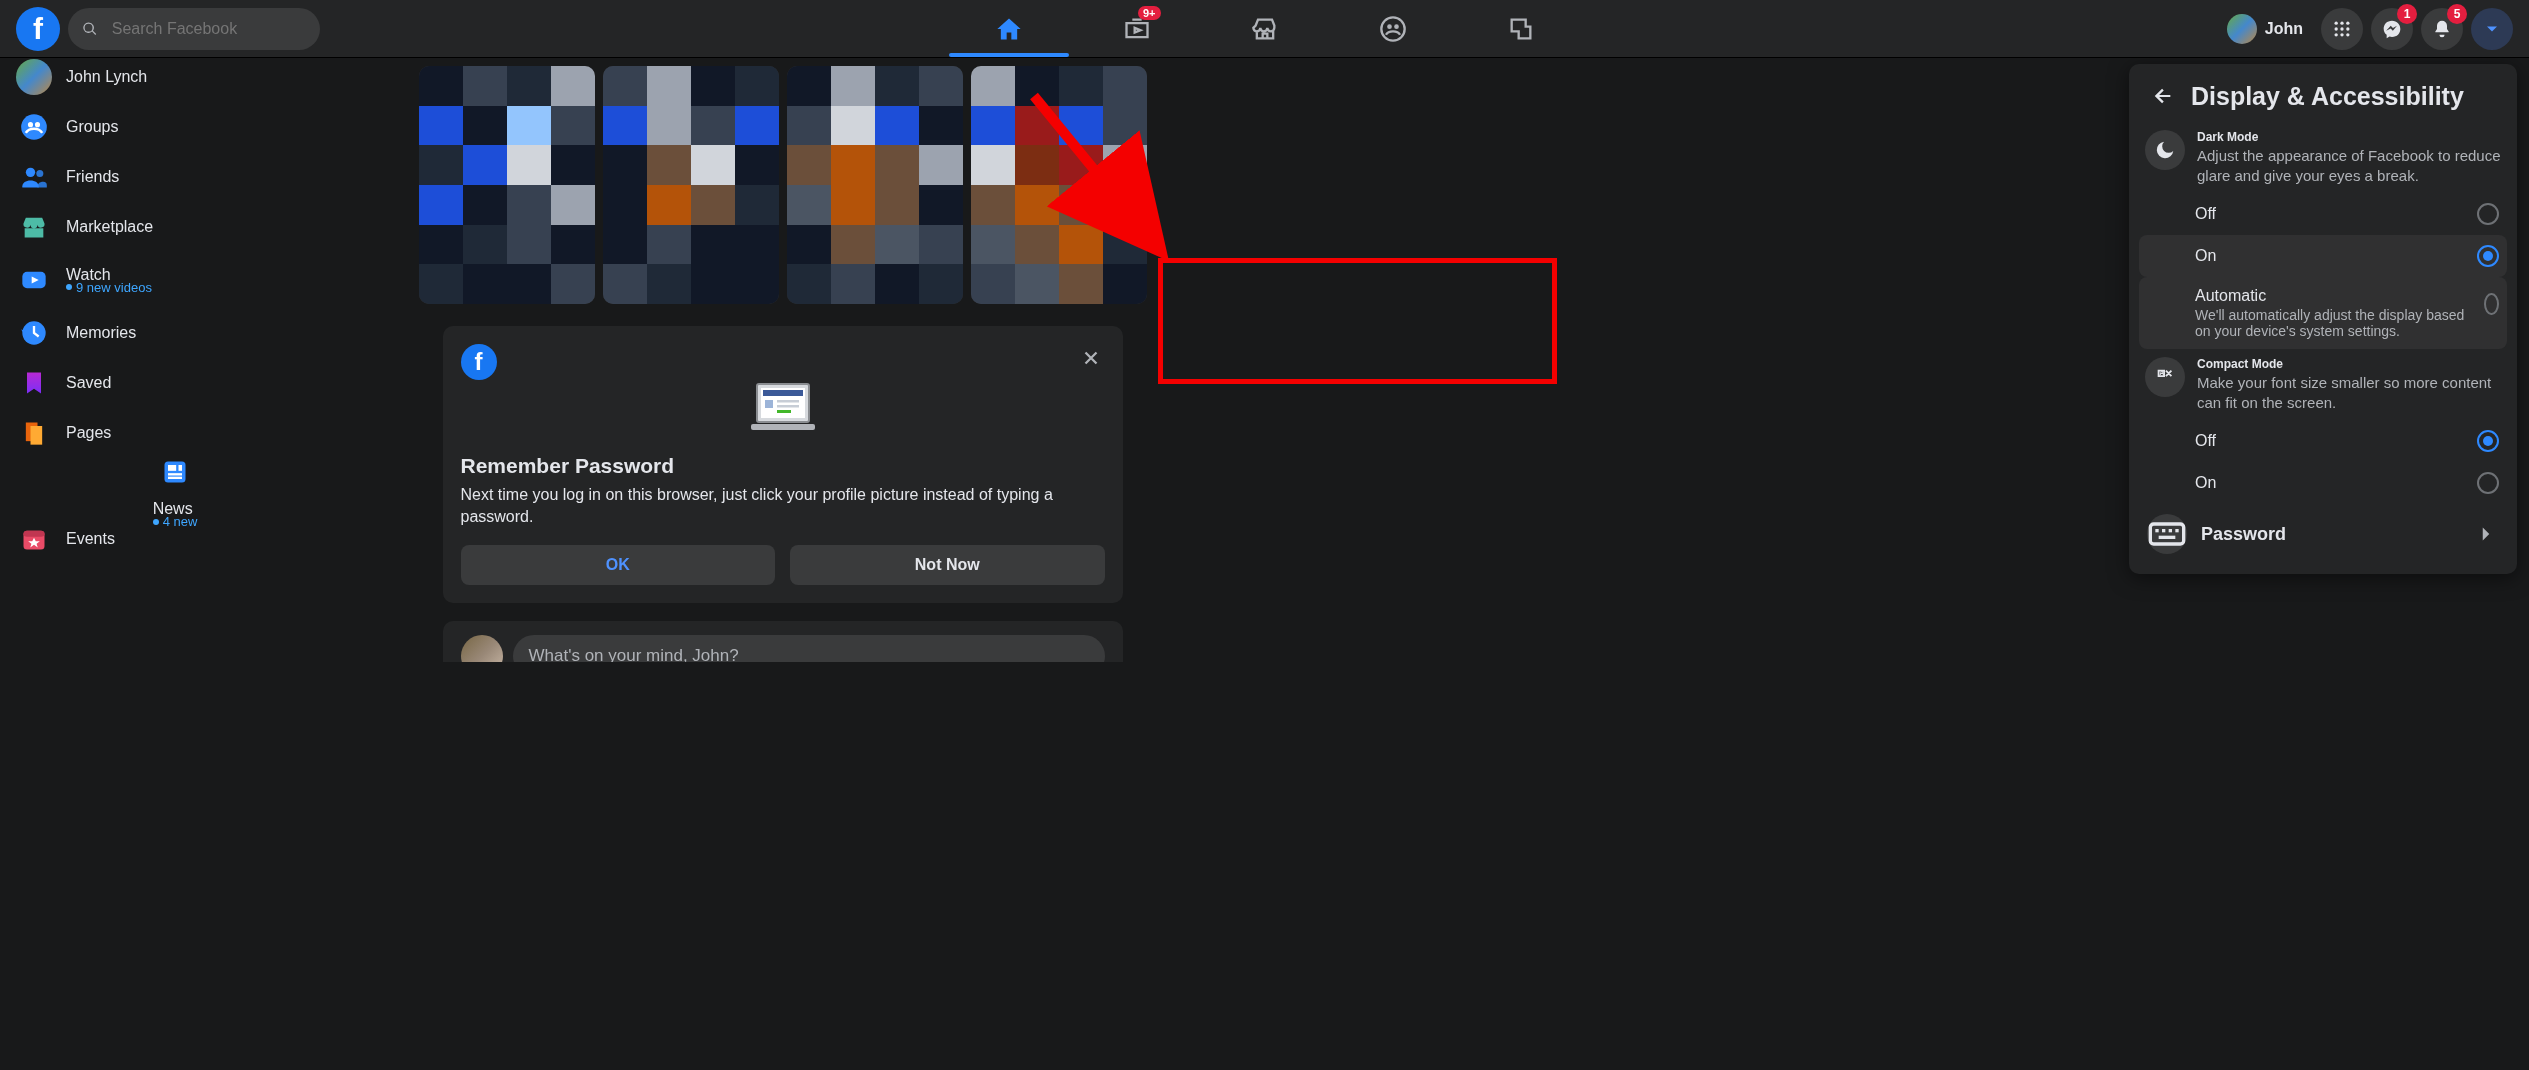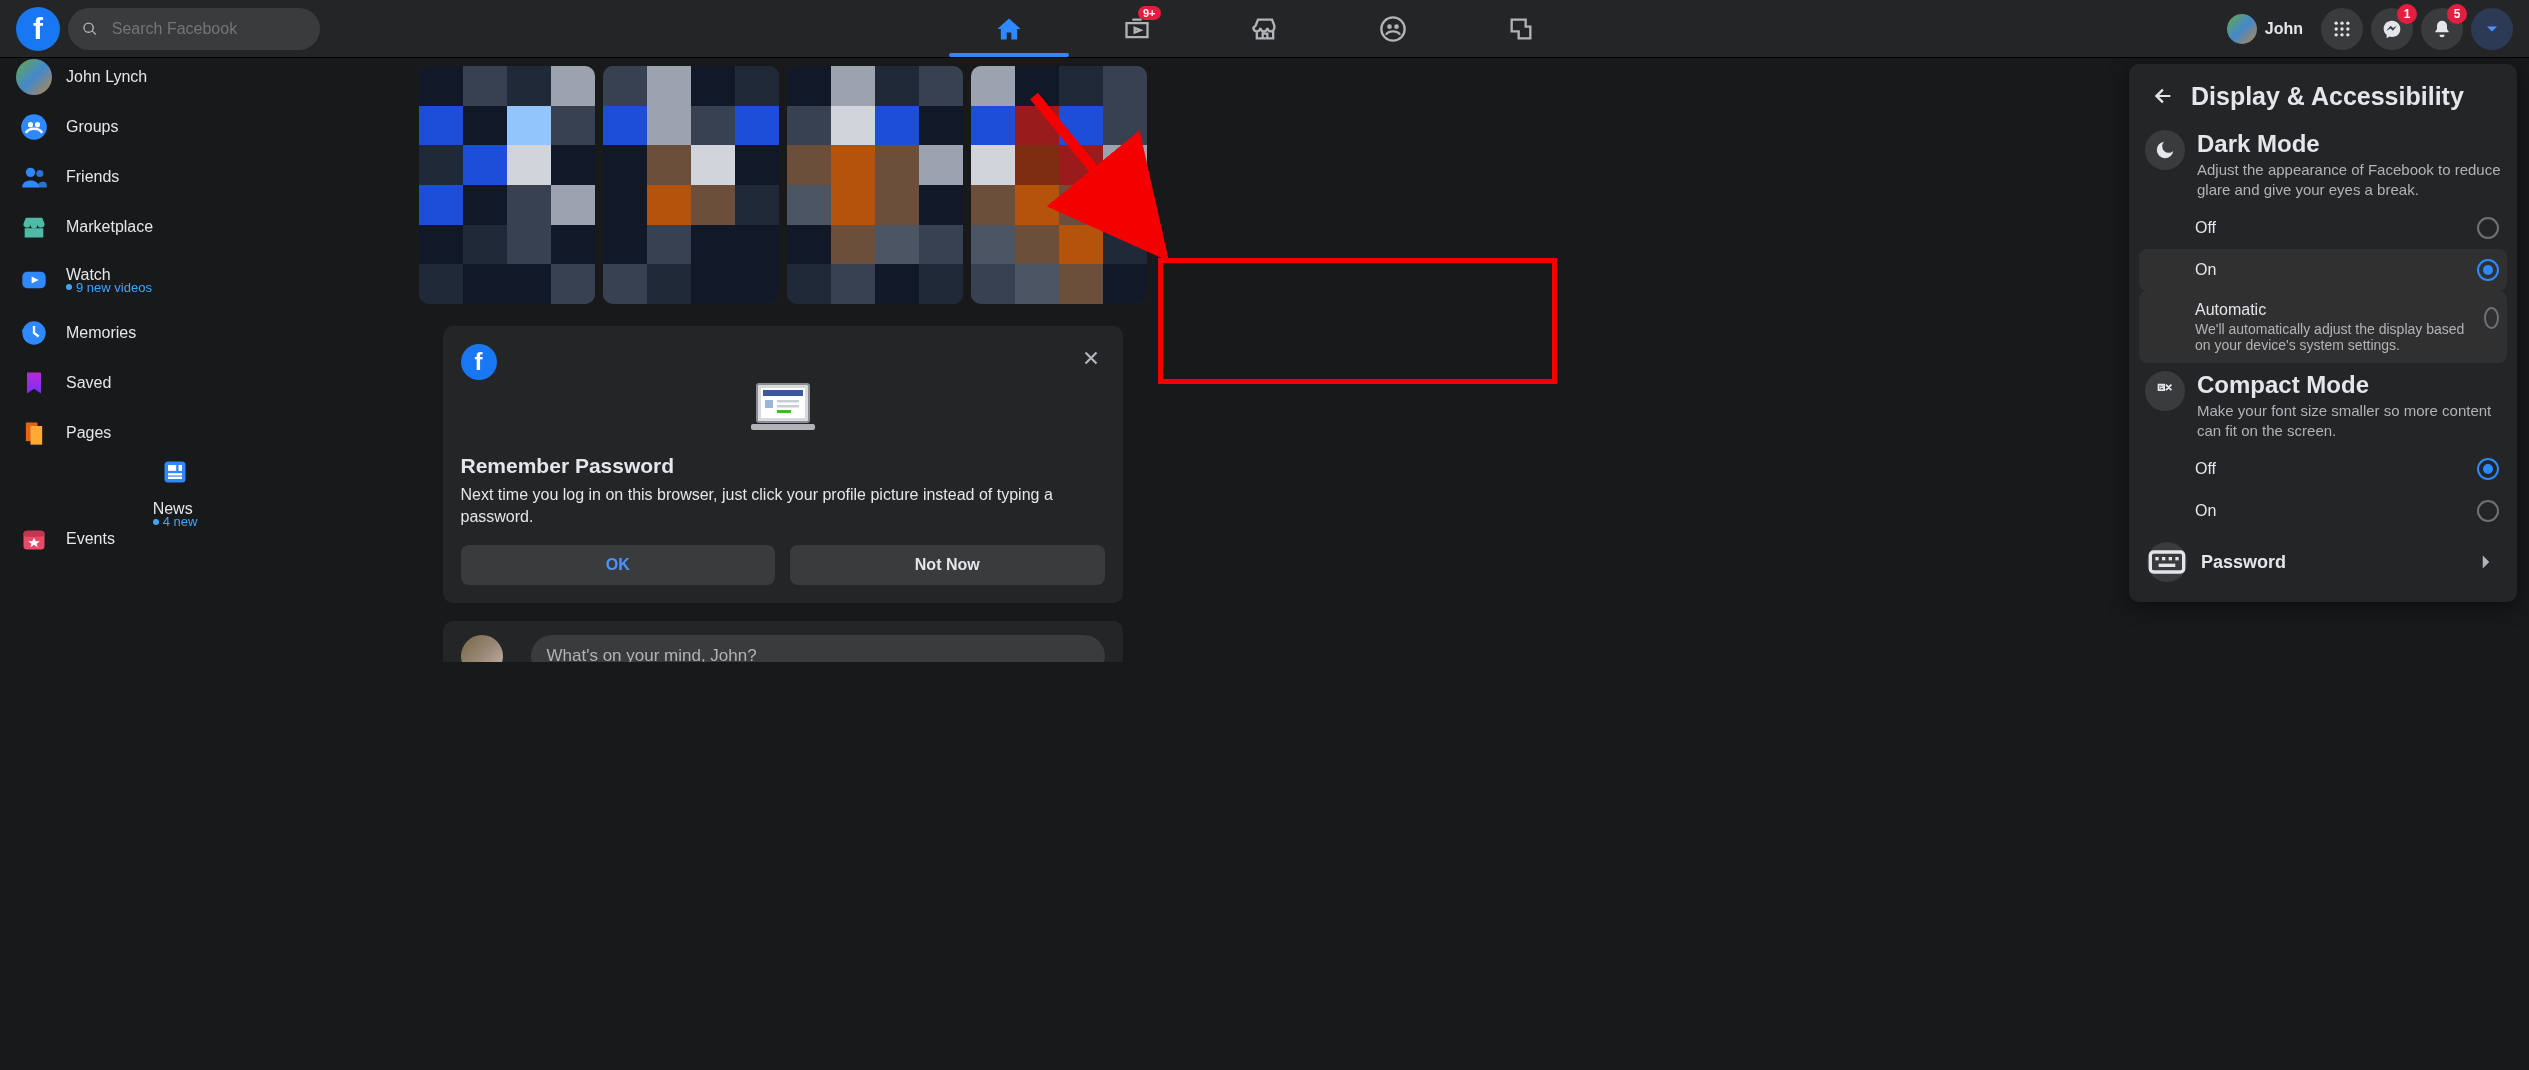--- a/index.html
+++ b/index.html
@@ -157,21 +157,21 @@
     flex:1; height:40px; border-radius:8px;
     background: var(--hover);
     display:flex; align-items:center; justify-content:center;
     font-weight:600; font-size:16px;
   }
   .btn.primary { color:#4f92ff; }
   .composer {
     margin-top:18px;
     background: var(--card); border-radius:10px;
     padding:14px 18px;
-    display:flex; gap:28px; align-items:center;
+    display:flex; gap:10px; align-items:center;
   }
   .composer .avatar-sm2 {
     width:42px; height:42px; border-radius:50%;
     background:linear-gradient(135deg,#764,#987,#cba);
   }
   .composer .input {
     flex:1; height:42px; border-radius:50px;
     background: var(--hover);
     display:flex; align-items:center; padding:0 16px;
     color:var(--text-secondary); font-size:17px;
@@ -192,21 +192,21 @@
   .panel-head h1 { margin:0; font-size:25px; font-weight:800; }
   .back-btn { width:36px; height:36px; border-radius:50%; display:flex; align-items:center; justify-content:center; }
   .sect { display:flex; gap:12px; padding:8px 6px; }
   .sect .bubble {
     width:40px; height:40px; border-radius:50%;
     background: var(--hover); flex:none;
     display:flex; align-items:center; justify-content:center;
   }
   .sect .bubble svg { width:22px; height:22px; fill:var(--text); }
   .sect .tx { flex:1; }
-  .sect h3 { margin:0 0 2px; font-size:24px; font-weight:600; }
+  .sect h3 { margin:0 0 2px; font-size:12px; font-weight:600; }
   .sect p { margin:0; color:var(--text-secondary); font-size:15px; line-height:1.3; }
   .opt {
     display:flex; align-items:center; gap:10px;
     padding:10px 8px 10px 56px;
     border-radius:8px;
     position:relative;
   }
   .opt .lbl { font-size:16px; font-weight:500; }
   .opt .sublbl { color:var(--text-secondary); font-size:14px; display:block; margin-top:2px;}
   .radio {

